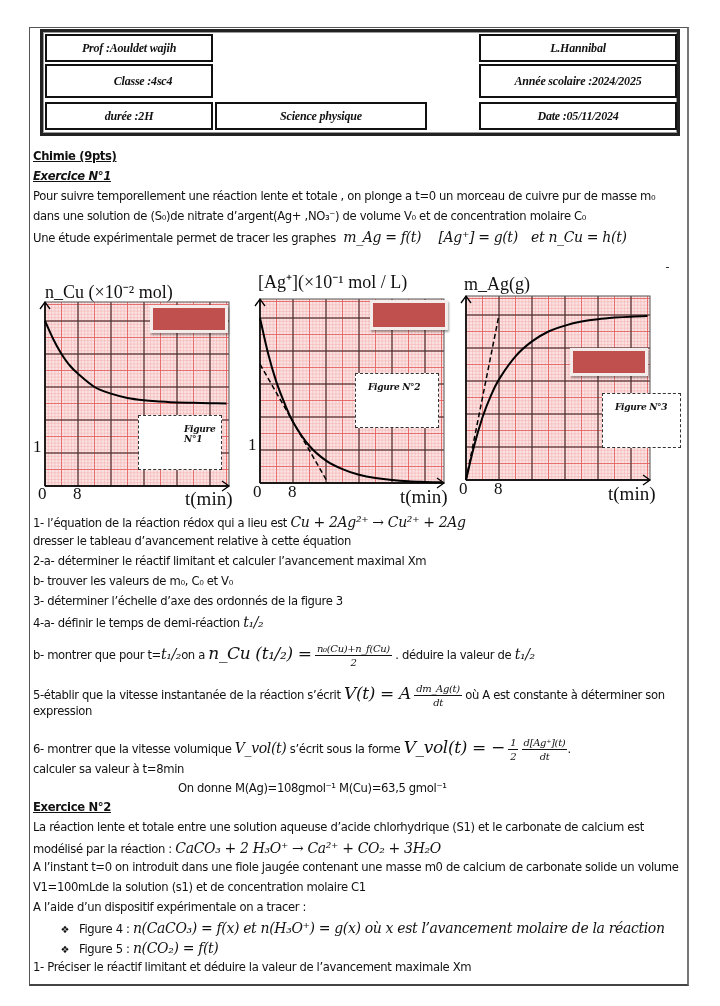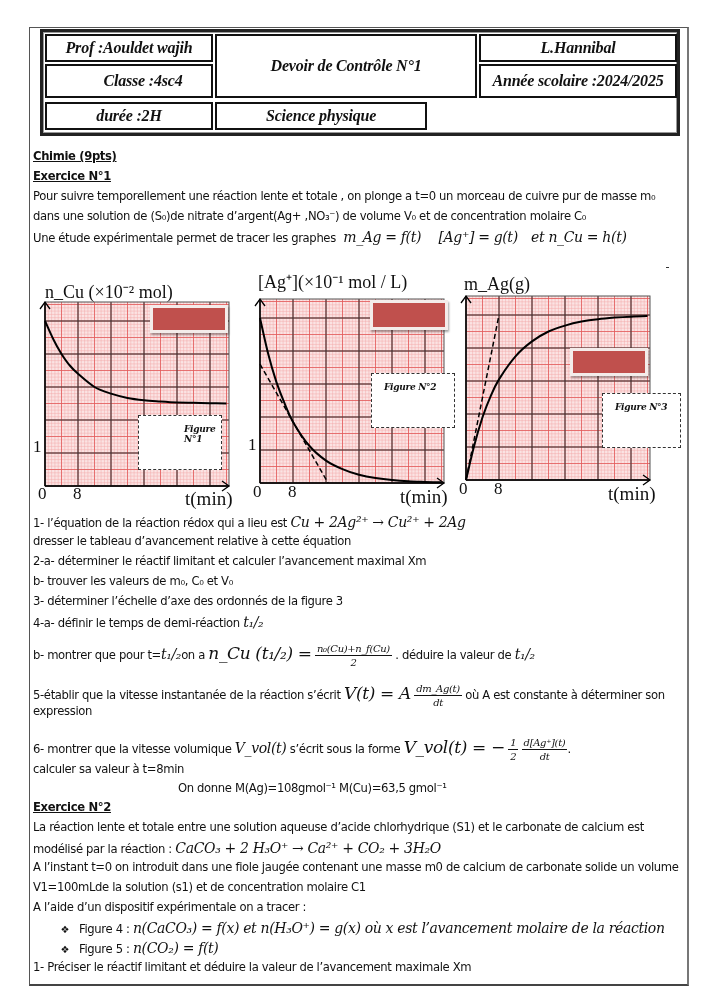--- a/index.html
+++ b/index.html
@@ -6,21 +6,21 @@
   body { width: 720px; height: 1006px; position: relative; overflow: hidden;
          font-family: "DejaVu Sans", sans-serif; color: #111; }
   .page-frame { position: absolute; left: 29px; top: 27px; width: 660px; height: 959px;
                 border: 1px solid #555; border-right: 2px solid #777; border-bottom: 2px solid #444; box-sizing: border-box; }
   .header-table { position: absolute; left: 40px; top: 29px; width: 640px; height: 107px;
                   border: 3px solid #222; box-sizing: border-box; background: #fff;
                   box-shadow: inset 0 0 0 1px #999; }
   .hcell { position: absolute; border: 2px solid #111; box-sizing: border-box;
            display: flex; align-items: center; justify-content: center;
            font-family: "Liberation Serif", serif; font-style: italic; font-weight: bold;
-           font-size: 16px; letter-spacing: -0.2px; }
+           font-size: 12px; letter-spacing: -0.2px; }
   .line { position: absolute; left: 33px; white-space: nowrap; font-size: 11.6px;
           letter-spacing: -0.35px; font-family: "DejaVu Sans", sans-serif; }
   .u { text-decoration: underline; font-weight: bold; }
   .math { font-family: "DejaVu Serif", serif; font-style: italic; font-size: 14px; }
   .math-big { font-family: "DejaVu Serif", serif; font-style: italic; font-size: 17px; }
   .frac { display: inline-block; vertical-align: middle; text-align: center; font-family: "DejaVu Serif", serif; font-style: italic; font-size: 10px; line-height: 13px; }
   .frac .num { display: block; border-bottom: 1px solid #111; padding: 0 2px; }
   .frac .den { display: block; }
   .fig { position: absolute; }
   .fig svg { overflow: visible; }
@@ -32,30 +32,30 @@
                    font-family: "DejaVu Serif", serif; font-style: italic; font-weight: bold; font-size: 9px; padding: 8px 0 0 12px; letter-spacing: -0.3px; }
   .bullet { display: inline-block; width: 36px; text-align: right; padding-right: 10px; font-size: 10px; }
 </style>
 </head>
 <body>
 
 <div class="page-frame"></div>
 
 <div class="header-table">
   <div class="hcell" style="left:2px;top:2px;width:168px;height:28px;">Prof :Aouldet wajih</div>
-  <div class="hcell" style="left:172px;top:2px;width:262px;height:64px;">Devoir de  Contrôle  N°1</div>
   <div class="hcell" style="left:436px;top:2px;width:198px;height:28px;">L.Hannibal</div>
   <div class="hcell" style="left:2px;top:32px;width:168px;height:34px;padding-left:28px;">Classe :4sc4</div>
   <div class="hcell" style="left:436px;top:32px;width:198px;height:34px;">Année scolaire :2024/2025</div>
   <div class="hcell" style="left:2px;top:70px;width:168px;height:28px;">durée :2H</div>
   <div class="hcell" style="left:172px;top:70px;width:212px;height:28px;">Science physique</div>
+  <div class="hcell" style="left:436px;top:70px;width:198px;height:28px;">Date :05/11/2024</div>
 </div>
 
 <div class="line u" style="top:149px;">Chimie (9pts)</div>
-<div class="line u" style="top:169px;">Exercice N°1</div>
+<div class="line u" style="top:169px;font-style:italic;">Exercice N°1</div>
 <div class="line" style="top:189px;">Pour suivre temporellement une réaction lente et totale , on plonge a t=0 un morceau de cuivre pur de masse m₀</div>
 <div class="line" style="top:209px;">dans une solution de (S₀)de nitrate d’argent(Ag+ ,NO₃⁻) de volume V₀ et de concentration molaire C₀</div>
 <div class="line" style="top:229px;">
   <span>Une étude expérimentale permet de tracer les graphes</span>
   <span class="math" style="margin-left:4px;">m_Ag = f(t)</span>
   <span class="math" style="margin-left:14px;margin-top:21px;">[Ag⁺] = g(t)</span>
   <span class="math" style="margin-left:10px;">et  n_Cu = h(t)</span>
 </div>
 
 <div class="fig" style="left:0;top:0;">
@@ -379,21 +379,21 @@
       <line x1="0" y1="19" x2="184" y2="19" stroke="#333" stroke-width="1"></line>
       <rect x="0" y="0" width="184" height="184" fill="none" stroke="#555" stroke-width="1"></rect>
       <line x1="0" y1="184" x2="184" y2="184" stroke="#000" stroke-width="1.4"></line>
       <line x1="0" y1="184" x2="0" y2="0" stroke="#000" stroke-width="1.4"></line>
       <polyline points="-5,7 0,0 5,7" fill="none" stroke="#000" stroke-width="1.3"></polyline>
       <polyline points="177,179 184,184 177,189" fill="none" stroke="#000" stroke-width="1.3"></polyline>
       <path d="M0,19 C1.4,25.1 5.5,44.6 8.3,55.3 C11.0,66.0 13.8,75.1 16.5,83.4 C19.3,91.6 22.0,98.2 24.8,104.8 C27.5,111.4 28.9,115.9 33.0,122.9 C37.1,130.0 44.0,140.6 49.5,147.0 C55.0,153.5 60.5,157.7 66.0,161.6 C71.5,165.4 77.0,167.8 82.5,170.1 C88.0,172.5 93.5,174.3 99.0,175.8 C104.5,177.2 110.0,178.2 115.5,179.1 C121.0,179.9 126.5,180.5 132.0,181.0 C137.5,181.6 143.0,182.0 148.5,182.3 C154.0,182.7 159.5,182.8 165.0,183.0 C170.5,183.2 178.8,183.3 181.5,183.3" fill="none" stroke="#000" stroke-width="2"></path>
       <path d="M0.0,65.2 L68.1,184.0" fill="none" stroke="#000" stroke-width="1.5" stroke-dasharray="5,3"></path>
     </svg>
   <div class="red-box" style="left:370px;top:300px;width:78px;height:30px;"></div>
-  <div class="fig-label-box" style="left:371px;top:373px;width:84px;height:55px;">Figure N°2</div>
+  <div class="fig-label-box" style="left:355px;top:373px;width:84px;height:55px;">Figure N°2</div>
   <div class="tick" style="left:248px;top:435px;">1</div>
   <div class="tick" style="left:253px;top:482px;">0</div>
   <div class="tick" style="left:288px;top:482px;">8</div>
   <div class="xlabel" style="left:400px;top:486px;">t(min)</div>
   <div style="position:absolute;left:666px;top:267px;width:3px;height:1px;background:#333;"></div>
 </div>
 
 <div class="fig" style="left:0;top:0;">
   <div class="ylabel" style="left:464px;top:274px;">m_Ag(g)</div>
   <svg id="svg-fig3" style="position:absolute;left:466px;top:296px;" width="186" height="186">

